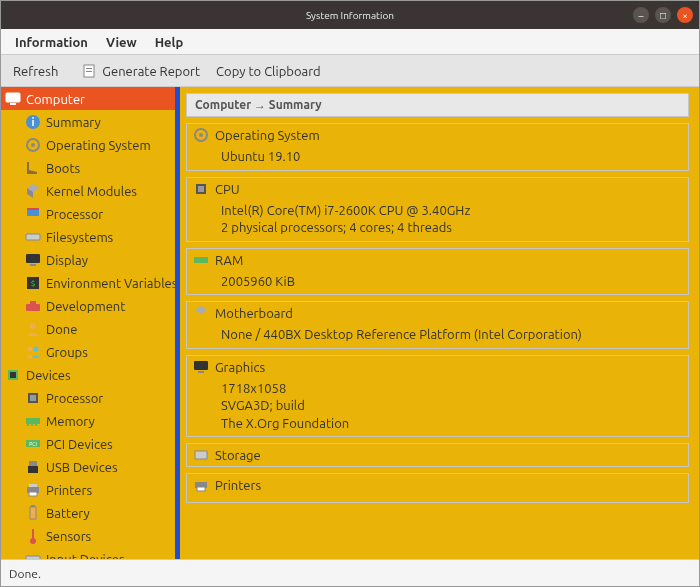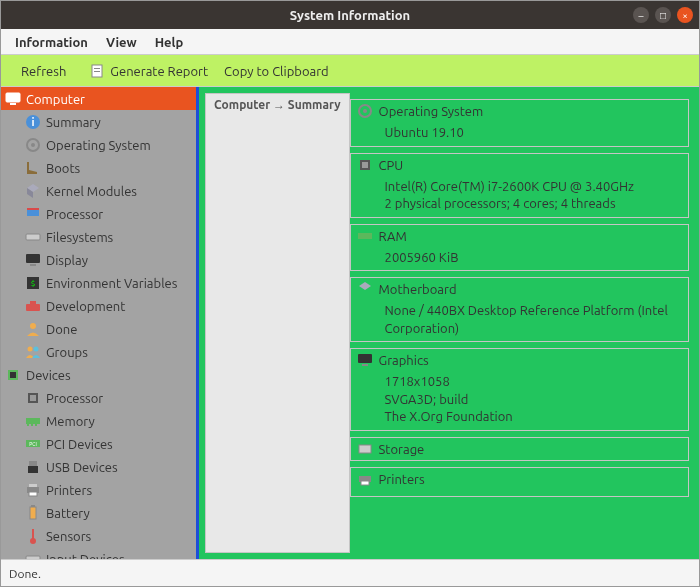--- a/index.html
+++ b/index.html
@@ -1,38 +1,38 @@
 <!DOCTYPE html>
 <html><head>
 <meta charset="utf-8">
 <style>
 * { box-sizing: border-box; margin: 0; padding: 0; }
 body { font-family: Ubuntu, "Segoe UI", sans-serif; font-size: 13px; color: #333; background: #fff; width: 700px; height: 587px; overflow: hidden; }
 .window { width: 700px; height: 587px; display: flex; flex-direction: column; border: 1px solid #999; }
 .titlebar { background: #3a3532; color: #ddd; height: 28px; display: flex; align-items: center; padding: 0 8px; position: relative; }
-.titlebar-title { flex: 1; text-align: center; font-weight: bold; font-size: 13px; color: #eee; }
+.titlebar-title { flex: 1; text-align: center; font-weight: normal; font-size: 10px; color: #eee; }
 .titlebar-controls { position: absolute; right: 6px; display: flex; gap: 6px; align-items: center; }
 .tb-btn { width: 16px; height: 16px; border-radius: 50%; display: flex; align-items: center; justify-content: center; font-size: 10px; cursor: pointer; }
 .tb-min { background: #5a5451; color: #fff; }
 .tb-max { background: #5a5451; color: #fff; }
 .tb-close { background: #e95420; color: #fff; }
 .menubar { background: #f5f5f5; border-bottom: 1px solid #ccc; height: 26px; display: flex; align-items: center; padding: 0 6px; gap: 2px; font-weight: bold; }
 .menu-item { padding: 3px 8px; cursor: pointer; }
-.toolbar { background: #bef264; border-bottom: 1px solid #ccc; height: 32px; display: flex; align-items: center; padding: 0 14px; gap: 4px; }
+.toolbar { background: #e5e5e5; border-bottom: 1px solid #ccc; height: 32px; display: flex; align-items: center; padding: 0 6px; gap: 4px; }
 .tool-item { padding: 3px 6px; cursor: pointer; display: flex; align-items: center; gap: 4px; }
 .tool-sep { width: 4px; }
 .content { flex: 1; display: flex; overflow: hidden; }
-.sidebar { width: 198px; border-right: 3px solid #1d4ed8; overflow-y: auto; background: #a3a3a3; }
+.sidebar { width: 179px; border-right: 5px solid #1d4ed8; overflow-y: auto; background: #eab308; }
 .sidebar::-webkit-scrollbar { width: 10px; }
 .sidebar::-webkit-scrollbar-thumb { background: #c0c0c0; border-radius: 4px; }
 .tree-node { display: flex; align-items: center; height: 23px; padding: 0 4px; cursor: pointer; gap: 5px; white-space: nowrap; }
 .tree-node.selected { background: #e95420; color: #fff; }
 .tree-node.child { padding-left: 24px; }
 .tree-icon { width: 16px; height: 16px; flex-shrink: 0; display: flex; align-items: center; justify-content: center; }
-.main { flex: 1; display: flex; flex-direction: row; overflow: hidden; background: #22c55e; padding: 6px 10px 6px 6px; }
+.main { flex: 1; display: flex; flex-direction: column; overflow: hidden; background: #eab308; padding: 6px 10px 6px 6px; }
 .breadcrumb { background: #e8e8e8; border: 1px solid #c5c5c5; padding: 4px 8px; font-weight: bold; font-size: 12px; color: #555; }
 .summary-list { flex: 1; overflow-y: auto; margin-top: 6px; }
 .summary-section { border: 1px solid #c5c5c5; margin-bottom: 6px; }
 .section-header { display: flex; align-items: center; gap: 6px; padding: 3px 6px; }
 .section-title { font-size: 13px; color: #333; }
 .section-body { padding: 2px 6px 4px 34px; font-size: 13px; color: #333; line-height: 1.35; }
 .statusbar { border-top: 1px solid #ccc; height: 22px; display: flex; align-items: center; padding: 13px 8px; font-size: 12px; background: #f5f5f5; }
 .ico { width: 16px; height: 16px; }
 </style>
 </head>

